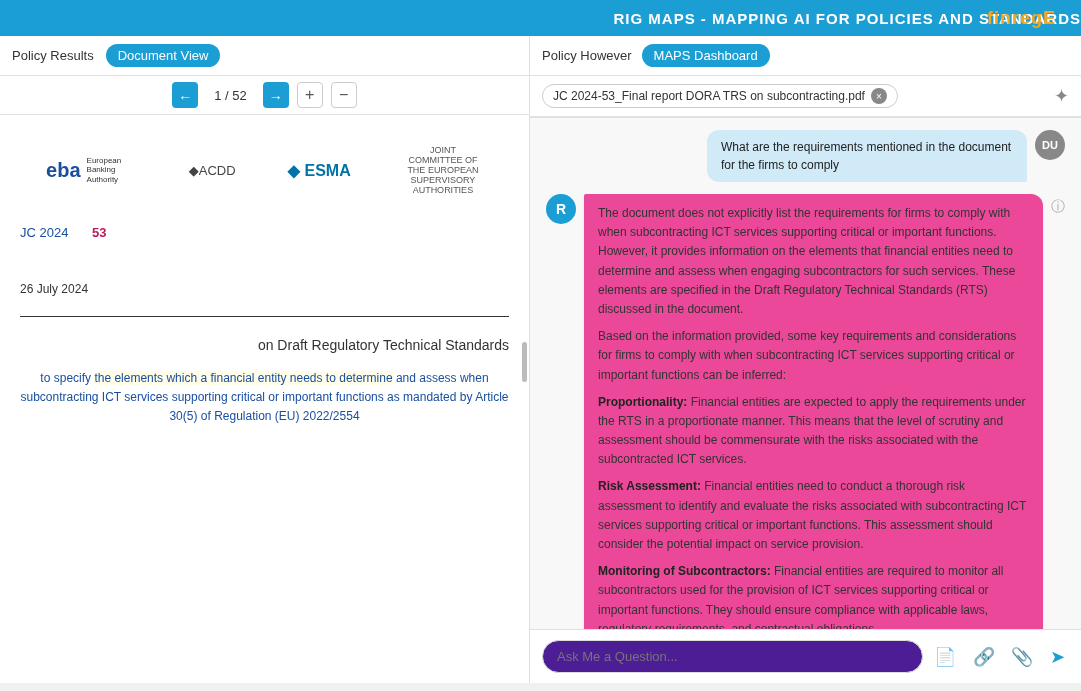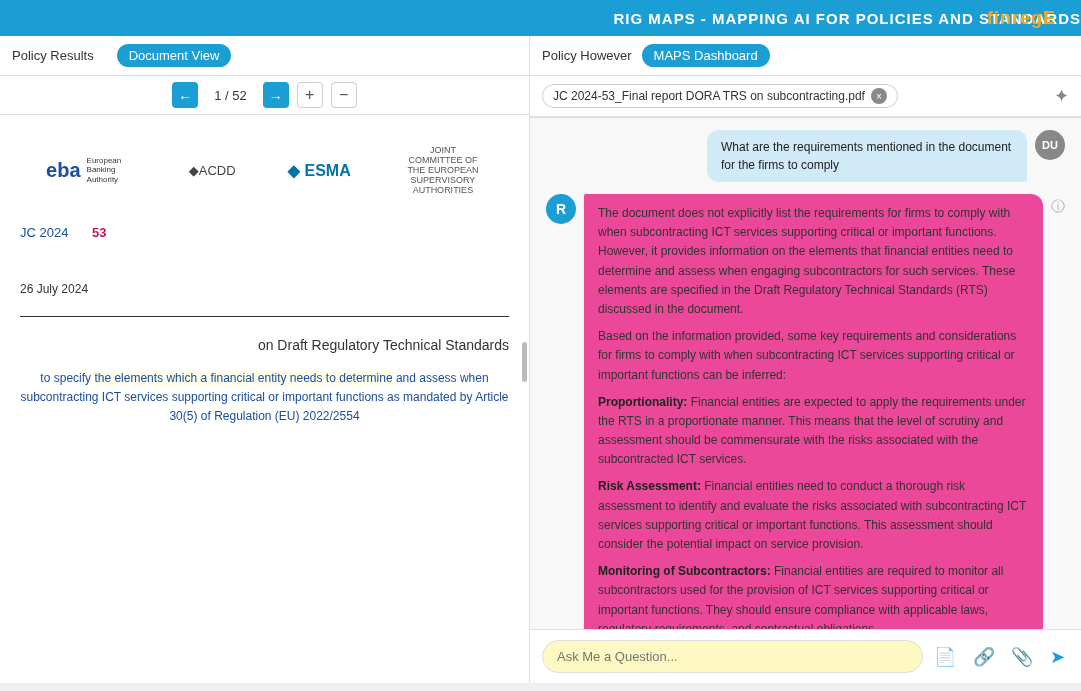--- a/index.html
+++ b/index.html
@@ -55,21 +55,21 @@
       display: flex;
       flex-direction: column;
       background: white;
     }
 
     .left-tabs {
       display: flex;
       align-items: center;
       padding: 8px 12px;
       border-bottom: 1px solid #e0e0e0;
-      gap: 23px;
+      gap: 12px;
     }
     .tab-label {
       font-size: 13px;
       color: #333;
       cursor: pointer;
     }
     .tab-active {
       background: #1a9ed4;
       color: white;
       padding: 4px 12px;
@@ -368,21 +368,21 @@
       gap: 8px;
     }
     .chat-input {
       flex: 1;
       border: 1px solid #ddd;
       border-radius: 20px;
       padding: 8px 14px;
       font-size: 13px;
       outline: none;
       color: #888;
-      background: #fef9c3;
+      background: #4c1d95;
     }
     .chat-action-btn {
       background: none;
       border: none;
       cursor: pointer;
       font-size: 18px;
       color: #888;
       padding: 4px;
       display: flex;
       align-items: center;

